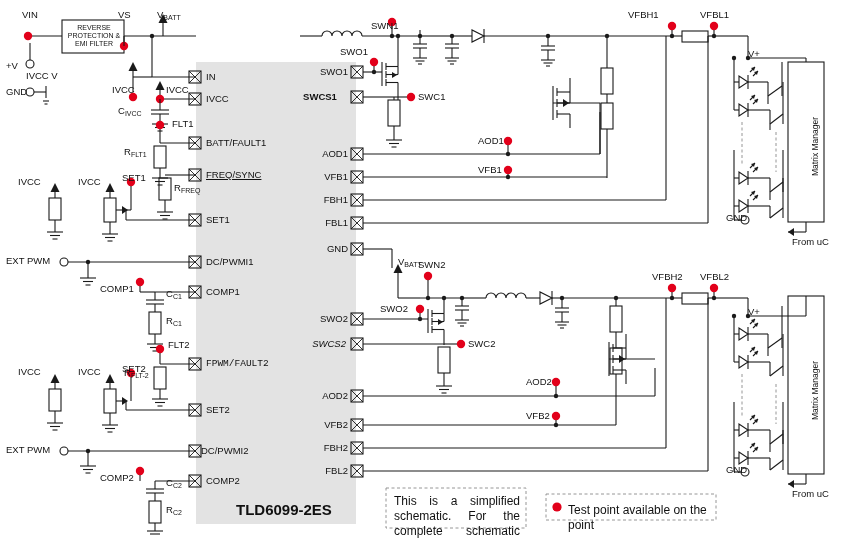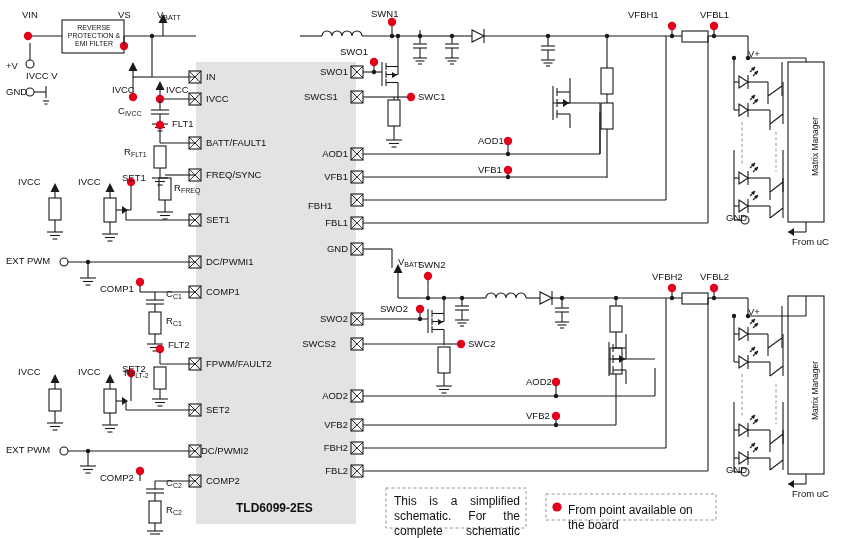--- a/index.html
+++ b/index.html
@@ -1,21 +1,21 @@
 <!DOCTYPE html>
 <html><head>
 <meta charset="utf-8">
 <style>
   html,body{margin:0;padding:0;background:#ffffff;}
   body{width:850px;height:538px;overflow:hidden;font-family:"Liberation Sans",sans-serif;}
   #root{position:relative;width:704px;height:538px;background:#fff;}
   svg.layer{position:absolute;left:0;top:0;width:850px;height:538px;}
   .lbl{position:absolute;font-family:"Liberation Sans",sans-serif;font-size:9.5px;color:#111;white-space:nowrap;}
   .sub{font-size:7px;vertical-align:-2px;}
-  .chip-title{position:absolute;font-size:12px;font-weight:bold;color:#111;}
+  .chip-title{position:absolute;font-size:15px;font-weight:bold;color:#111;}
   .mmlabel{position:absolute;font-size:8.5px;color:#111;transform:rotate(-90deg);transform-origin:left top;white-space:nowrap;}
   .note{position:absolute;font-size:12px;color:#111;line-height:1.25;}
   .note.justify{text-align:justify;}
 </style>
 </head>
 <body>
 
 <div id="root">
 
   <svg class="layer" viewBox="0 0 850 538">
@@ -688,46 +688,46 @@
   <div class="lbl" style="left:168px;top:339px;">FLT2</div>
   <div class="lbl" style="left:124px;top:367px;"><span>R</span><span class="sub">FLT-2</span></div>
   <div class="lbl" style="left:6px;top:444px;">EXT PWM</div>
   <div class="lbl" style="left:100px;top:472px;">COMP2</div>
   <div class="lbl" style="left:166px;top:477px;"><span>C</span><span class="sub">C2</span></div>
   <div class="lbl" style="left:166px;top:504px;"><span>R</span><span class="sub">C2</span></div>
 
   <div class="lbl" style="left:206px;top:71px;">IN</div>
   <div class="lbl" style="left:206px;top:93px;">IVCC</div>
   <div class="lbl" style="left:206px;top:137px;">BATT/FAULT1</div>
-  <div class="lbl" style="left:206px;top:169px;">FREQ/SYNC</div>
+  <div class="lbl" style="left:206px;top:169px;text-decoration:underline;">FREQ/SYNC</div>
   <div class="lbl" style="left:206px;top:214px;">SET1</div>
   <div class="lbl" style="left:206px;top:256px;">DC/PWMI1</div>
   <div class="lbl" style="left:206px;top:286px;">COMP1</div>
-  <div class="lbl" style="left:206px;top:358px;">FPWM/FAULT2</div>
+  <div class="lbl" style="left:206px;top:358px;font-family:Liberation Mono, monospace;">FPWM/FAULT2</div>
   <div class="lbl" style="left:206px;top:404px;">SET2</div>
   <div class="lbl" style="left:201px;top:445px;">DC/PWMI2</div>
   <div class="lbl" style="left:206px;top:475px;">COMP2</div>
 
   <div class="lbl" style="left:308px;top:66px;width:40px;text-align:right;">SWO1</div>
-  <div class="lbl" style="left:304px;top:91px;width:48px;text-align:left;">SWCS1</div>
+  <div class="lbl" style="left:296px;top:91px;width:48px;text-align:center;font-weight:bold;">SWCS1</div>
   <div class="lbl" style="left:308px;top:148px;width:40px;text-align:right;">AOD1</div>
   <div class="lbl" style="left:308px;top:171px;width:40px;text-align:right;">VFB1</div>
-  <div class="lbl" style="left:308px;top:200px;width:40px;">FBH1</div>
+  <div class="lbl" style="left:308px;top:194px;width:40px;text-align:right;">FBH1</div>
   <div class="lbl" style="left:308px;top:217px;width:40px;text-align:right;">FBL1</div>
   <div class="lbl" style="left:308px;top:243px;width:40px;text-align:right;">GND</div>
   <div class="lbl" style="left:308px;top:313px;width:40px;text-align:right;">SWO2</div>
-  <div class="lbl" style="left:288px;top:338px;width:48px;text-align:right;">SWCS2</div>
+  <div class="lbl" style="left:298px;top:338px;width:48px;text-align:right;font-style:italic;">SWCS2</div>
   <div class="lbl" style="left:308px;top:390px;width:40px;text-align:right;">AOD2</div>
   <div class="lbl" style="left:308px;top:419px;width:40px;text-align:right;">VFB2</div>
   <div class="lbl" style="left:308px;top:442px;width:40px;text-align:right;">FBH2</div>
   <div class="lbl" style="left:308px;top:465px;width:40px;text-align:right;">FBL2</div>
 
   <div class="chip-title" style="left:236px;top:501px;">TLD6099-2ES</div>
 
-  <div class="lbl" style="left:371px;top:8px;text-align:center;">SWN1</div>
+  <div class="lbl" style="left:371px;top:20px;text-align:center;">SWN1</div>
   <div class="lbl" style="left:340px;top:46px;">SWO1</div>
   <div class="lbl" style="left:418px;top:91px;text-align:right;">SWC1</div>
   <div class="lbl" style="left:478px;top:135px;">AOD1</div>
   <div class="lbl" style="left:478px;top:164px;">VFB1</div>
   <div class="lbl" style="left:628px;top:9px;">VFBH1</div>
   <div class="lbl" style="left:700px;top:9px;">VFBL1</div>
   <div class="lbl" style="left:748px;top:48px;">V+</div>
   <div class="lbl" style="left:726px;top:212px;">GND</div>
   <div class="lbl" style="left:792px;top:236px;">From uC</div>
 
@@ -740,15 +740,15 @@
   <div class="lbl" style="left:652px;top:271px;">VFBH2</div>
   <div class="lbl" style="left:700px;top:271px;">VFBL2</div>
   <div class="lbl" style="left:748px;top:306px;">V+</div>
   <div class="lbl" style="left:726px;top:464px;">GND</div>
   <div class="lbl" style="left:792px;top:488px;">From uC</div>
 
   <div class="mmlabel" style="left:810px;top:176px;">Matrix Manager</div>
   <div class="mmlabel" style="left:810px;top:420px;">Matrix Manager</div>
 
   <div class="note justify" style="left:394px;top:494px;width:126px;">This is a simplified schematic. For the complete schematic please refer to chapter «Schematics».</div>
-  <div class="note" style="left:568px;top:503px;width:140px;">From point available on the board</div>
+  <div class="note" style="left:568px;top:503px;width:140px;">Test point available on the point</div>
 
 </div>
 
 </body></html>

